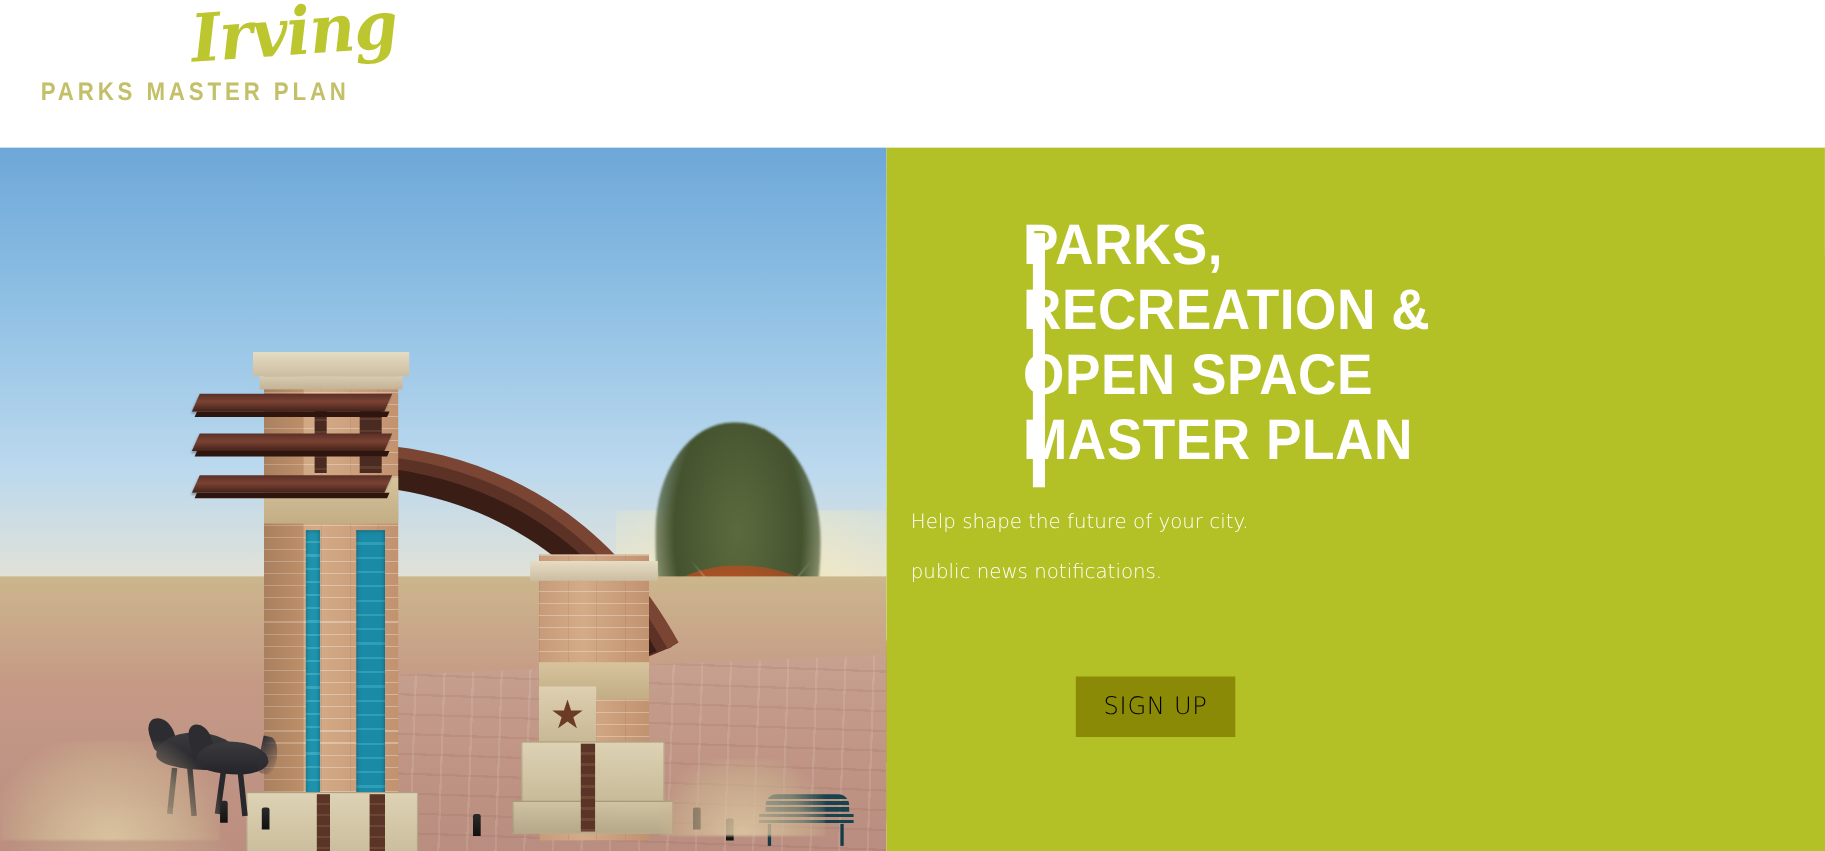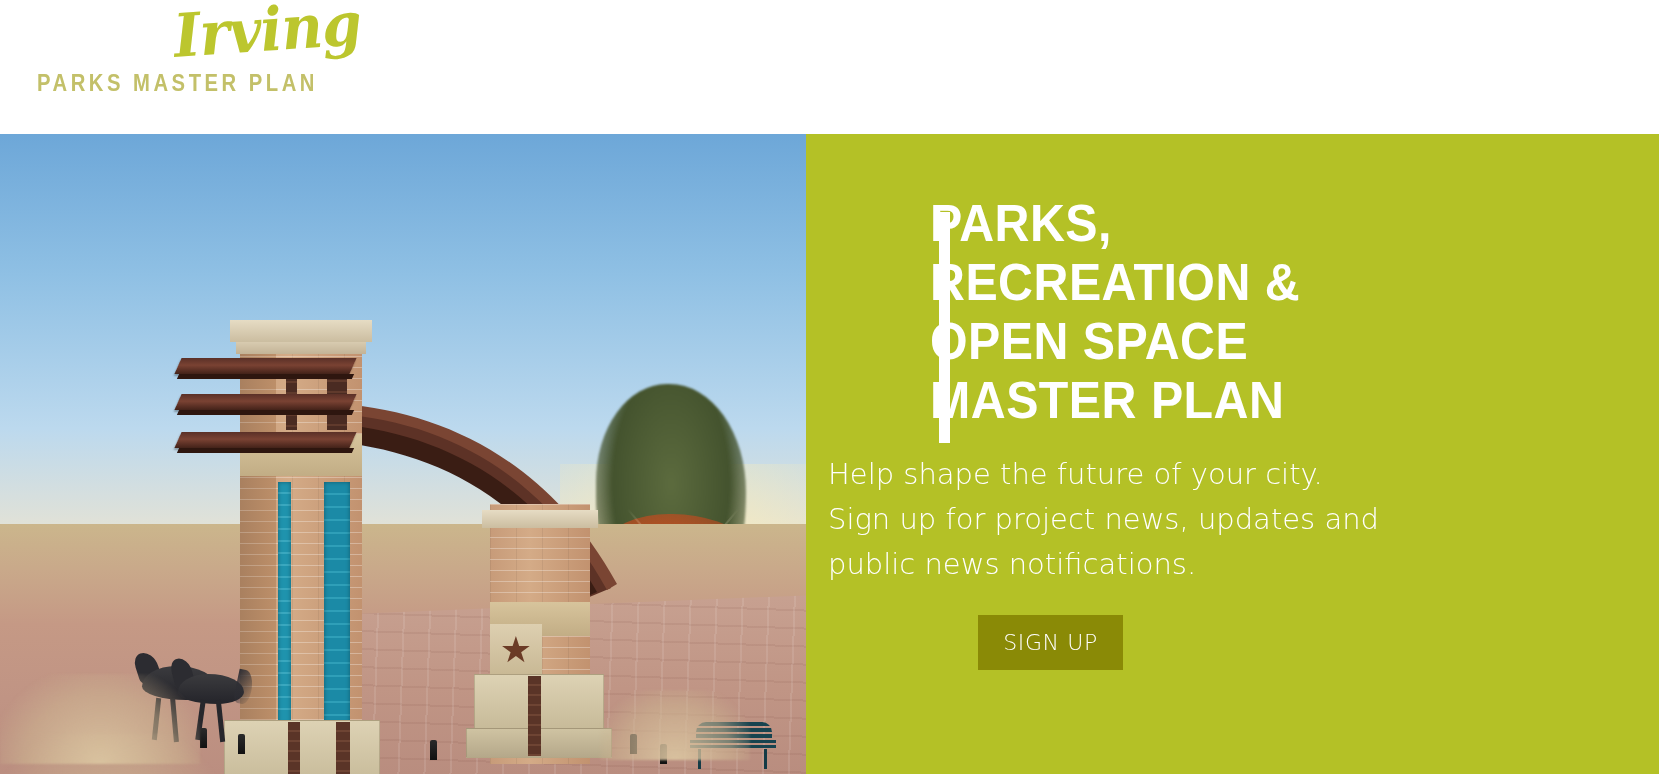--- a/index.html
+++ b/index.html
@@ -302,29 +302,29 @@
     letter-spacing:0.5px;
     transform:scaleX(0.93);
     transform-origin:left top;
   }
   .hero-title-line{ display:block; white-space:nowrap; }
   .hero-sub{
     position:absolute; left:22px; top:318px; width:560px;
     color:#ffffff;
     font-family:"DejaVu Sans","Liberation Sans", sans-serif;
     font-weight:300;
-    font-size:29px;
+    font-size:18px;
     line-height:45px;
   }
   .hero-sub-line{ display:block; white-space:nowrap; }
   .signup-button{
     position:absolute; left:172px; top:481px; width:145px; height:55px;
     background:#8a8a06;
     border:none;
-    color:#ffffff;
+    color:#000000;
     font-family:"DejaVu Sans","Liberation Sans", sans-serif;
     font-size:22px;
     font-weight:300;
     letter-spacing:0.6px;
     cursor:pointer;
     display:flex; align-items:center; justify-content:center;
   }
 </style>
 </head>
 <body>
@@ -444,21 +444,20 @@
 
     <h1 class="hero-title">
       <span class="hero-title-line">PARKS,</span>
       <span class="hero-title-line">RECREATION &amp;</span>
       <span class="hero-title-line">OPEN SPACE</span>
       <span class="hero-title-line">MASTER PLAN</span>
     </h1>
 
     <p class="hero-sub">
       <span class="hero-sub-line">Help shape the future of your city.</span>
-      <span class="hero-sub-line">Sign up for project news, updates and</span>
       <span class="hero-sub-line">public news notifications.</span>
     </p>
 
     <button class="signup-button">SIGN UP</button>
 
   </div>
 
 </section>
 
 </body></html>

